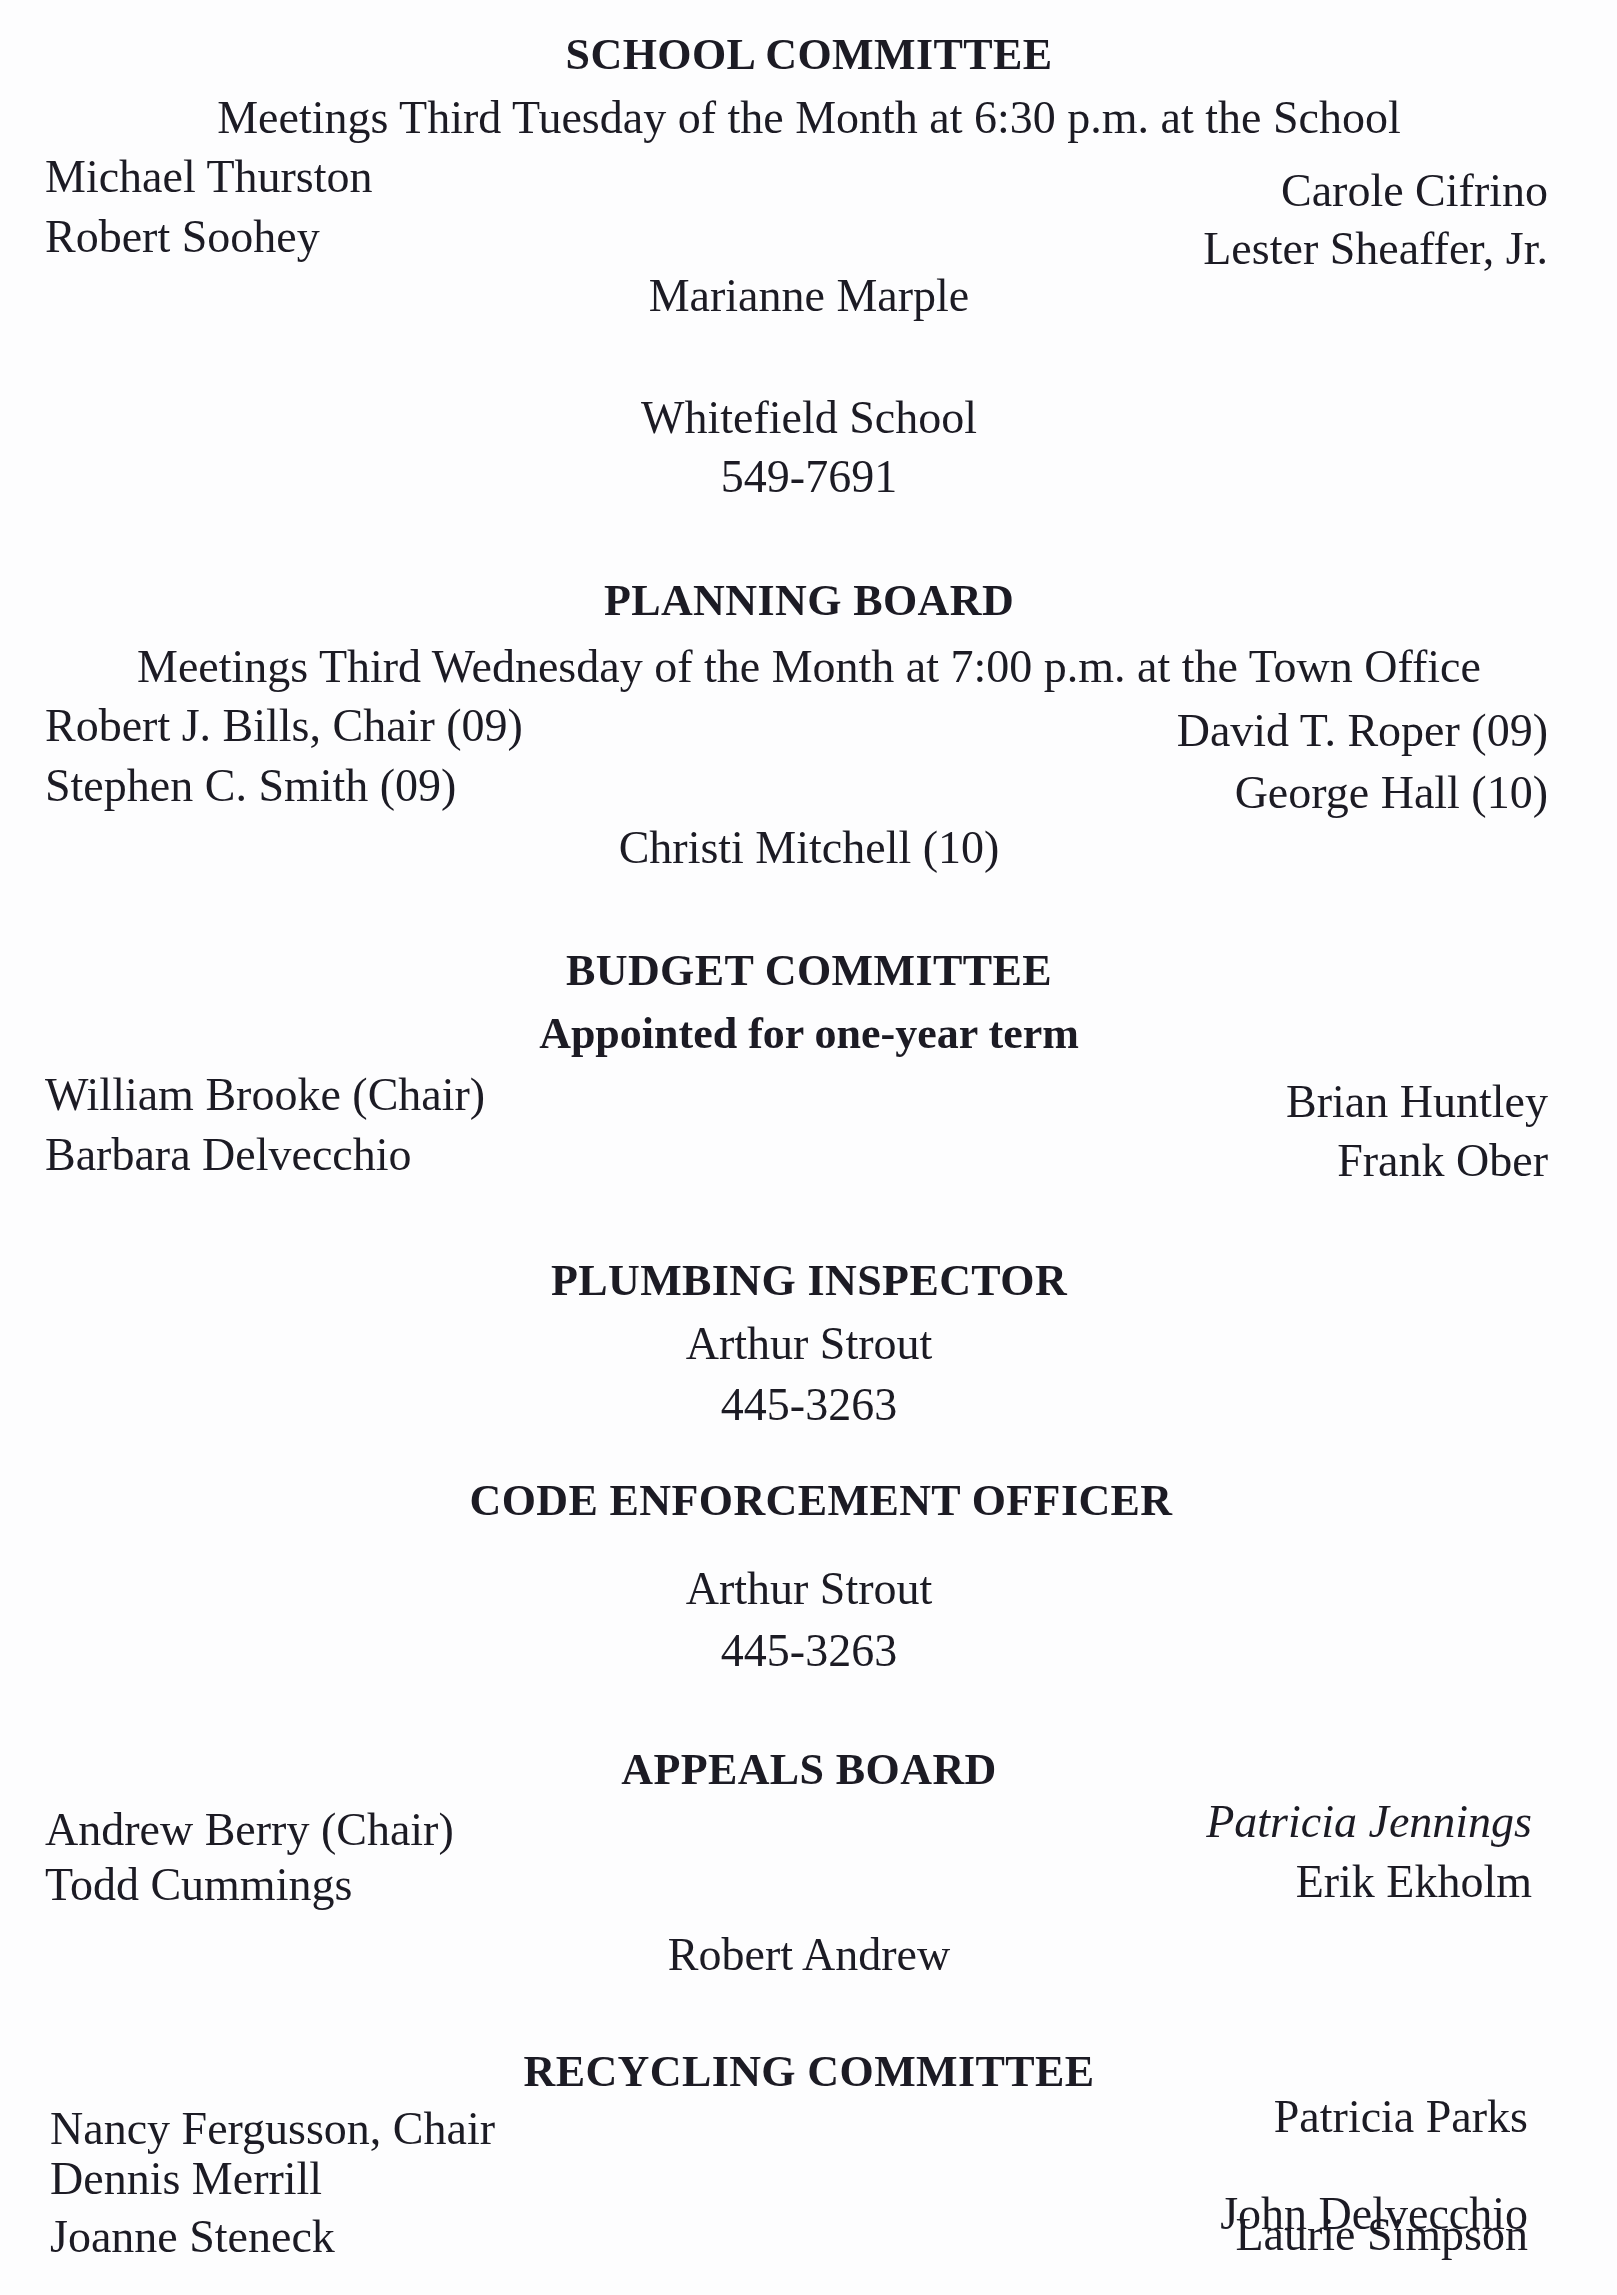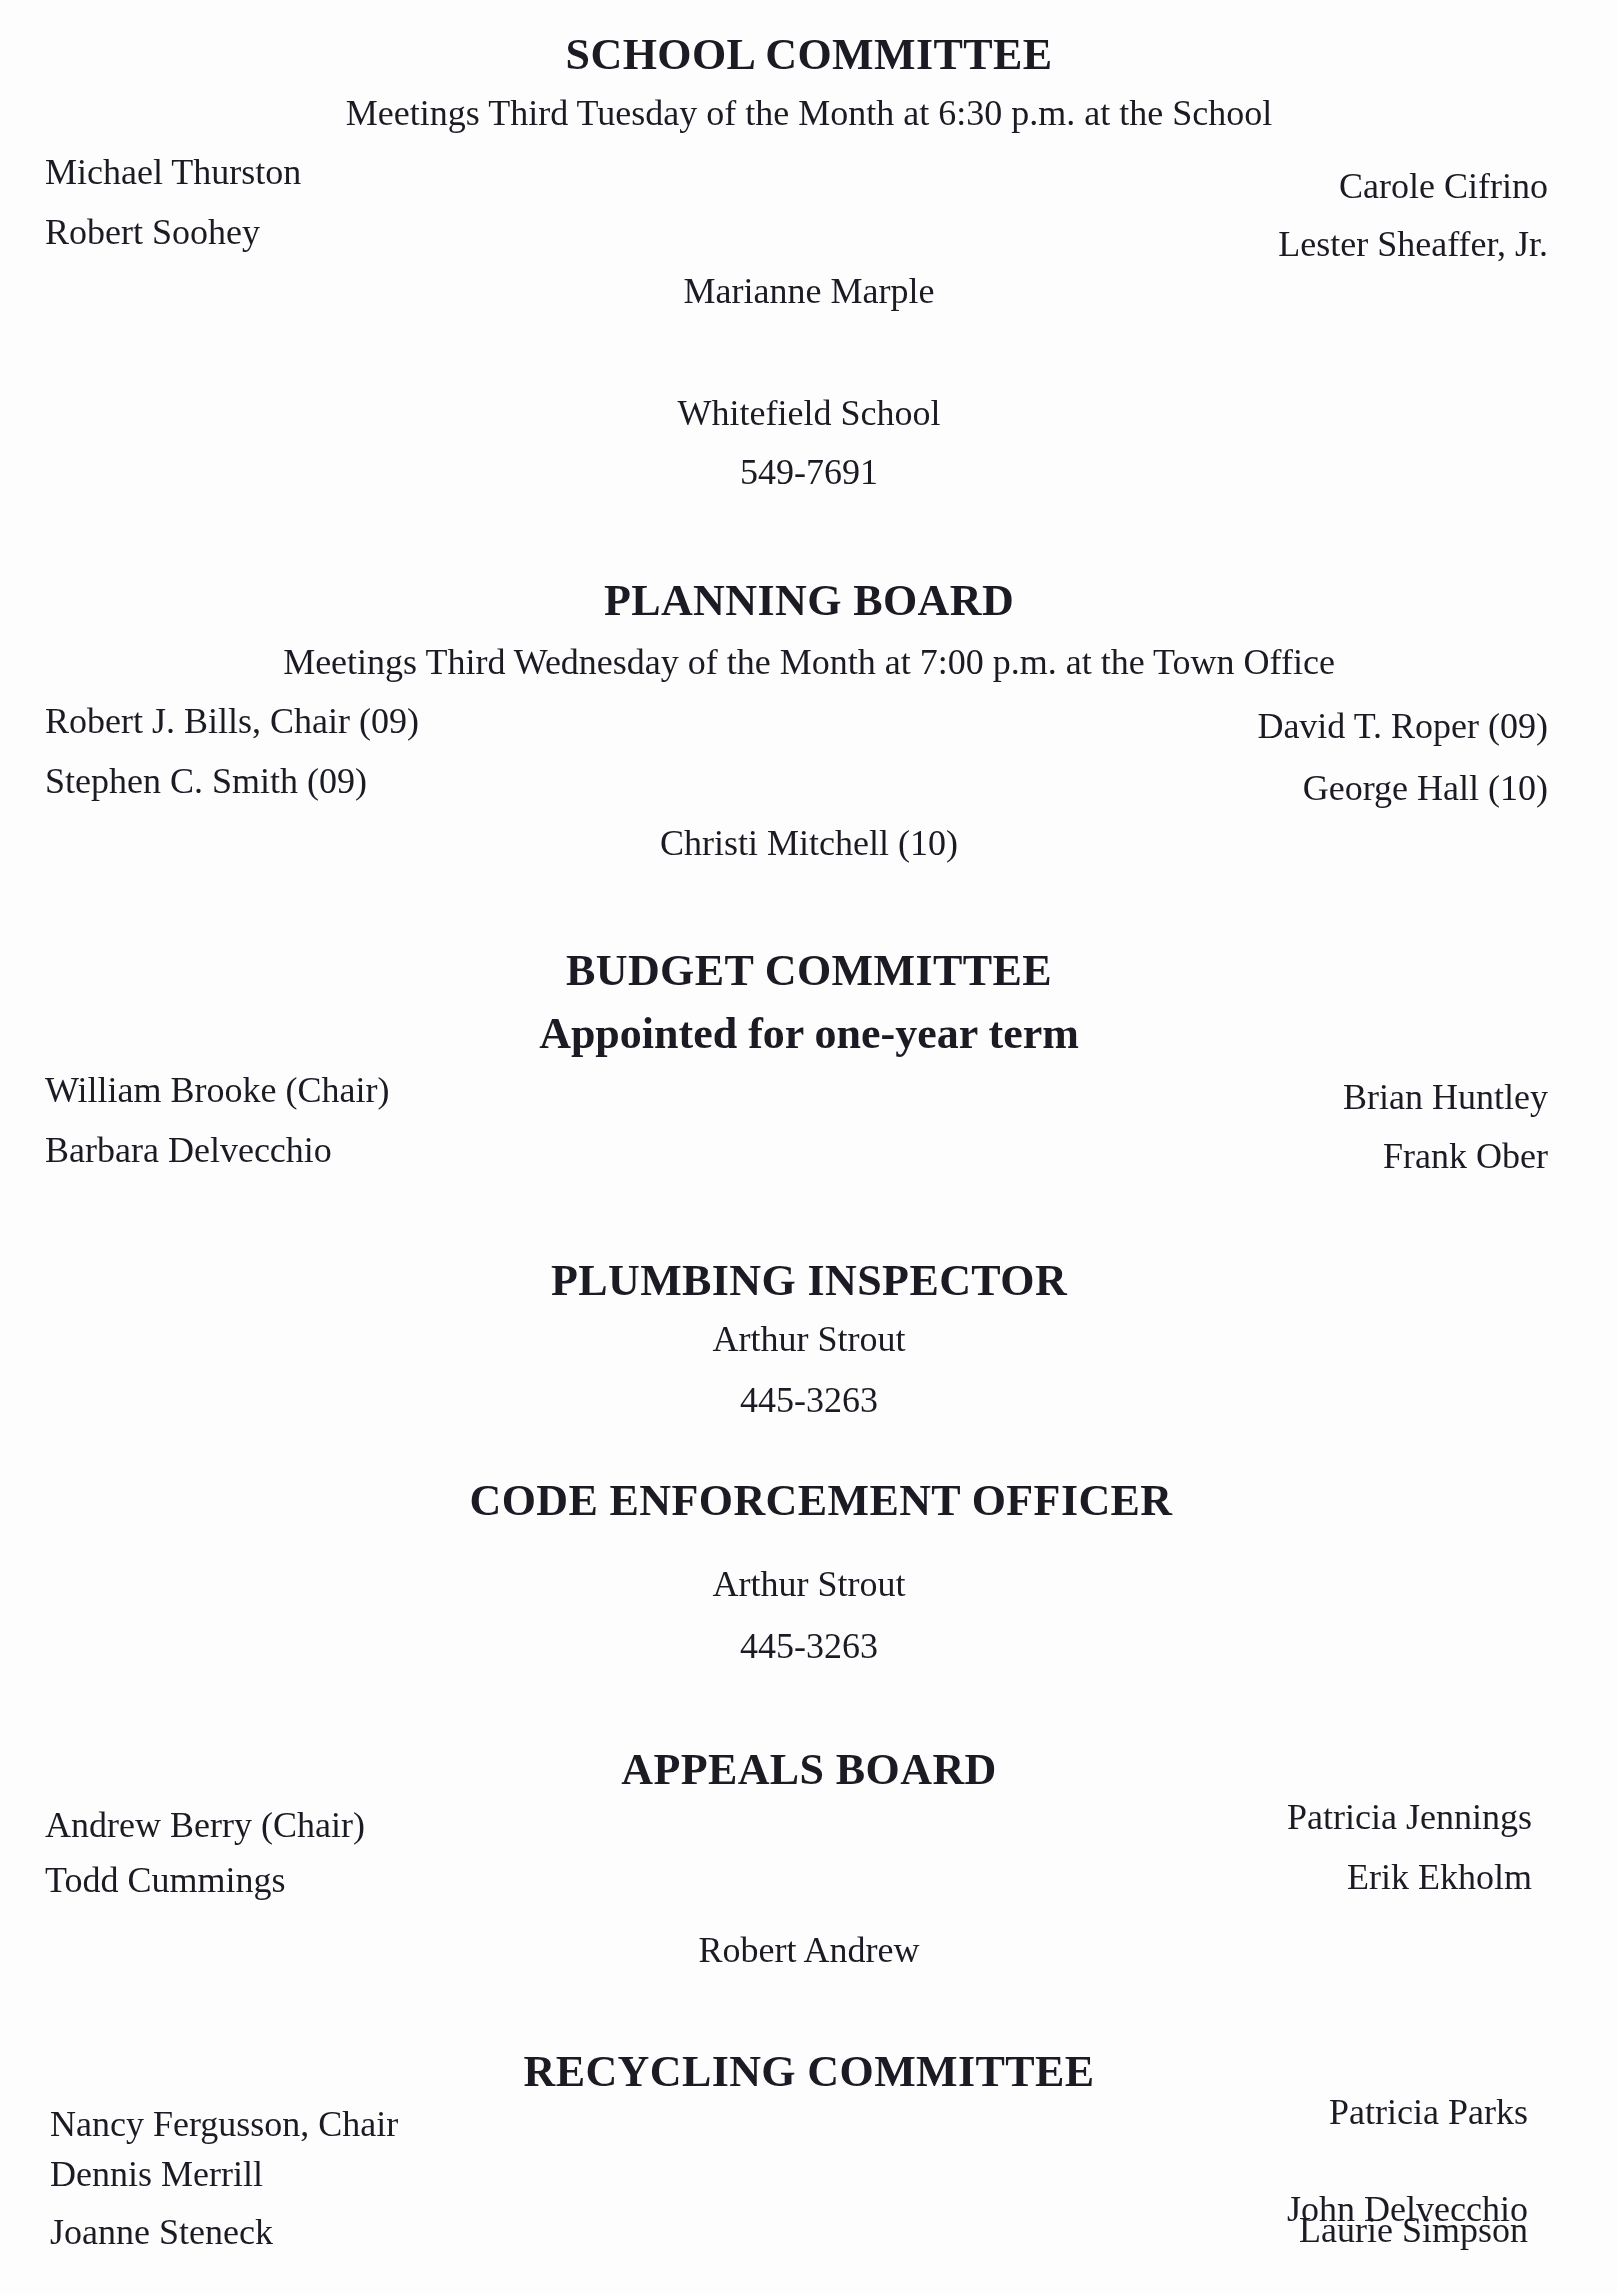--- a/index.html
+++ b/index.html
@@ -2,21 +2,21 @@
 <html style="font-size:12.5px"><head>
 <meta charset="utf-8">
 <style>
   html, body { margin: 0; padding: 0; }
   body {
     width: 1618px; height: 2295px; position: relative; overflow: hidden;
     background: #fdfdfe;
     font-family: "Liberation Serif", "DejaVu Serif", serif;
     color: #1c1b24;
   }
-  .t { position: absolute; white-space: nowrap; font-size: 36px; line-height: 1; }
+  .t { position: absolute; white-space: nowrap; font-size: 46px; line-height: 1; }
   .c { left: 0; width: 1618px; text-align: center; }
   .l { left: 45px; }
   .r { right: 70px; text-align: right; }
   .h { font-weight: bold; font-size: 44px; letter-spacing: 0.4px; }
   .sub { font-weight: bold; font-size: 44px; }
 </style>
 </head>
 <body>
 
 <div class="t c h" style="top:33px;">SCHOOL COMMITTEE</div>
@@ -48,21 +48,21 @@
 <div class="t c" style="top:1321px;">Arthur Strout</div>
 <div class="t c" style="top:1382px;">445-3263</div>
 
 <div class="t c h" style="top:1479px;margin-left:12px;">CODE ENFORCEMENT OFFICER</div>
 <div class="t c" style="top:1566px;">Arthur Strout</div>
 <div class="t c" style="top:1628px;">445-3263</div>
 
 <div class="t c h" style="top:1748px;">APPEALS BOARD</div>
 <div class="t l" style="top:1807px;">Andrew Berry (Chair)</div>
 <div class="t l" style="top:1862px;">Todd Cummings</div>
-<div class="t r" style="top:1799px; right:86px;">Patricia Jennings</div>
+<div class="t r" style="top:1799px; right:86px;font-style:italic;">Patricia Jennings</div>
 <div class="t r" style="top:1859px; right:86px;">Erik Ekholm</div>
 <div class="t c" style="top:1932px;">Robert Andrew</div>
 
 <div class="t c h" style="top:2050px;">RECYCLING COMMITTEE</div>
 <div class="t l" style="top:2106px; left:50px;">Nancy Fergusson, Chair</div>
 <div class="t l" style="top:2156px; left:50px;">Dennis Merrill</div>
 <div class="t l" style="top:2214px; left:50px;">Joanne Steneck</div>
 <div class="t r" style="top:2094px; right:90px;margin-left:37px;">Patricia Parks</div>
 <div class="t r" style="top:2150px; right:90px;margin-top:41px;">John Delvecchio</div>
 <div class="t r" style="top:2212px; right:90px;">Laurie Simpson</div>

